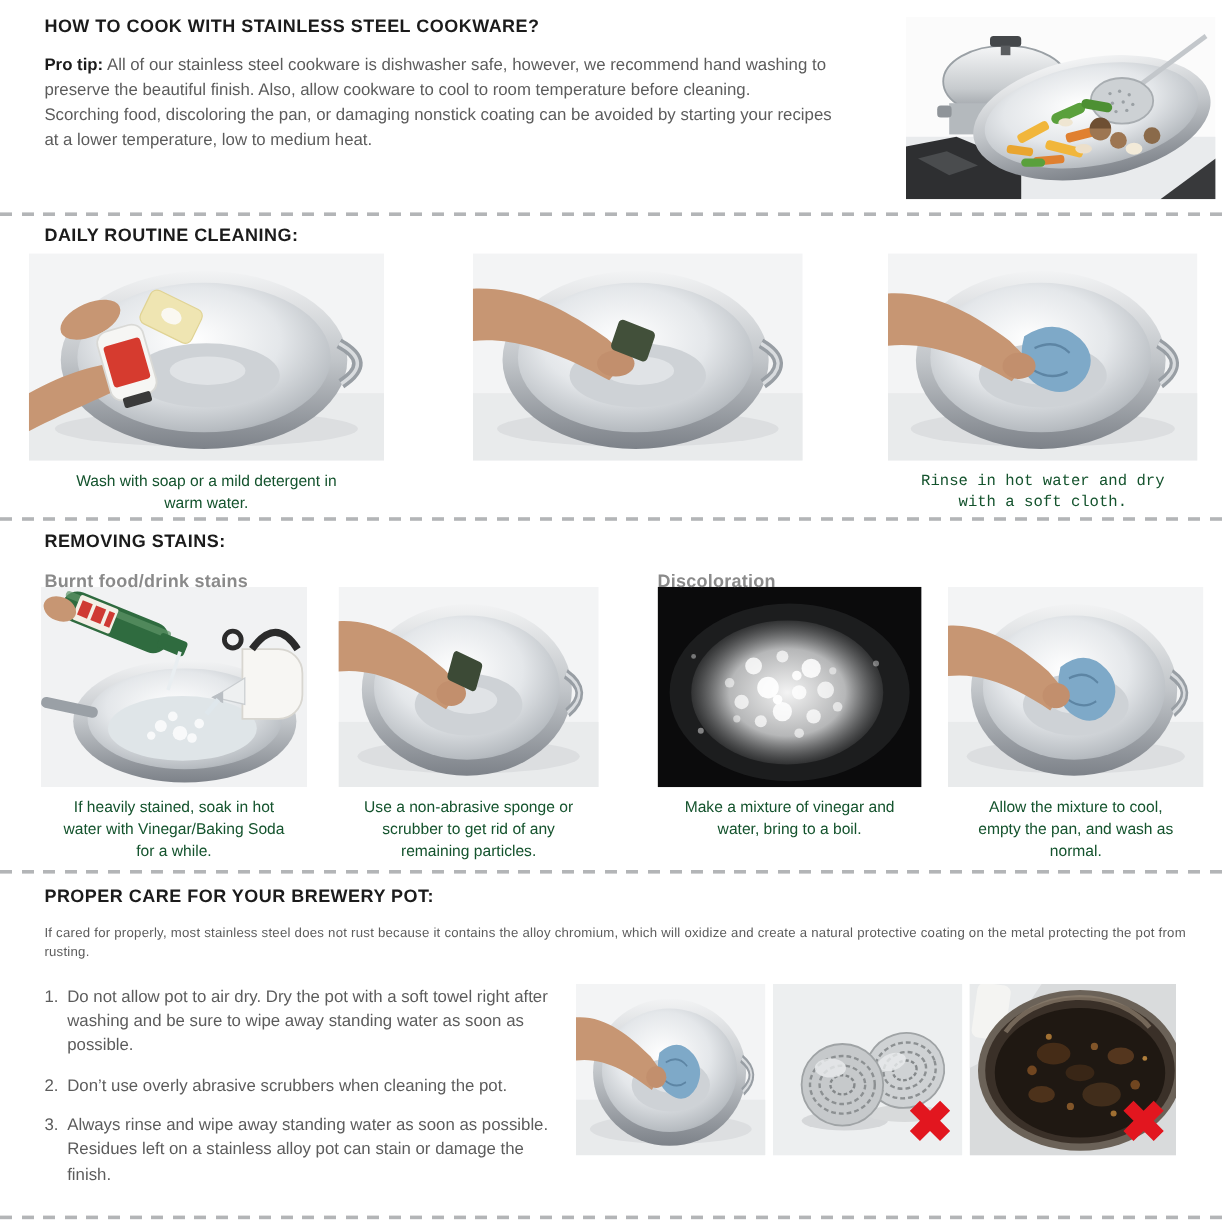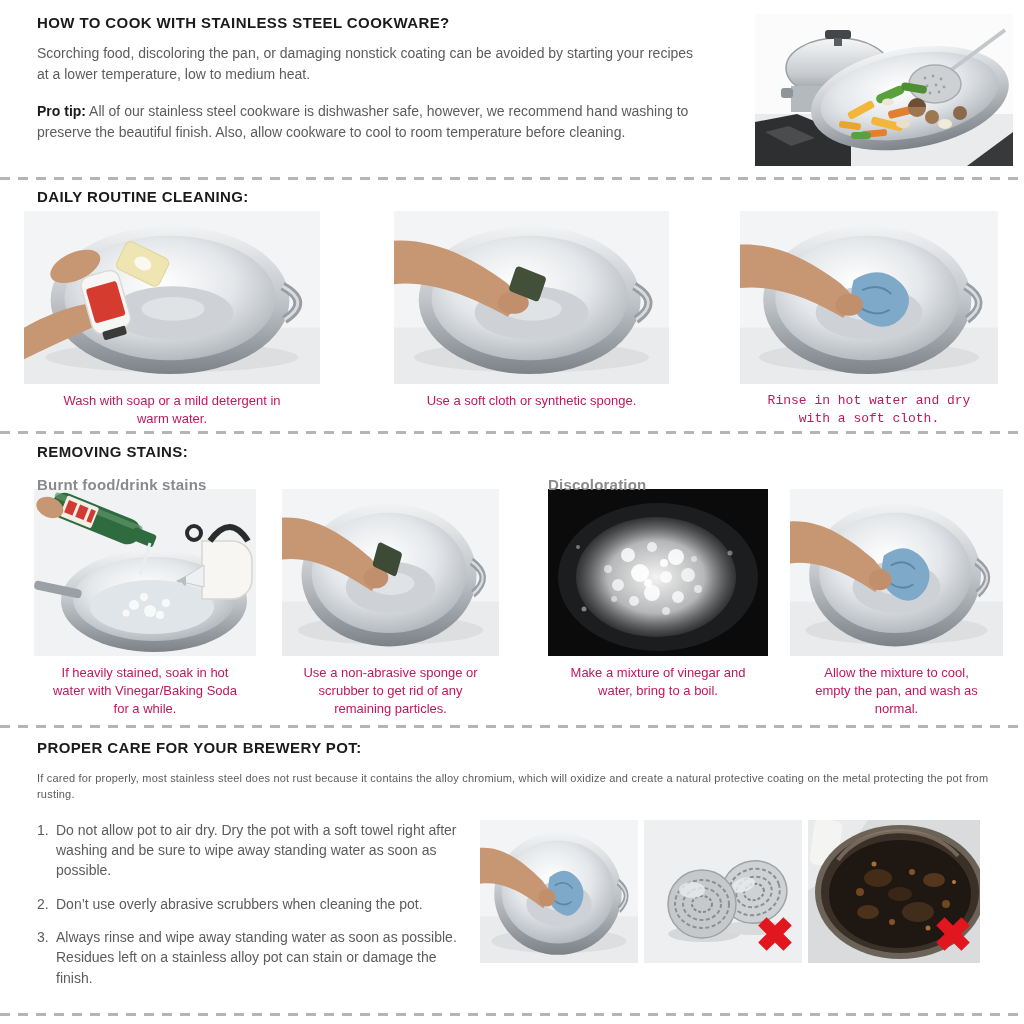--- a/index.html
+++ b/index.html
@@ -3,21 +3,21 @@
 <meta charset="utf-8">
 <style>
   html,body{margin:0;padding:0;background:#fff;}
   .page{position:relative;width:1024px;height:1024px;background:#fff;overflow:hidden;
         font-family:"Liberation Sans",sans-serif;color:#5c5c5c;}
   .sec-heading{font-size:15px;font-weight:bold;color:#1b1b1b;letter-spacing:.4px;margin:0;}
   .body-text{font-size:14px;line-height:1.5;color:#5c5c5c;margin:0;}
   .divider{position:absolute;left:0;width:1024px;height:3px;
            background:repeating-linear-gradient(90deg,#b3b5b7 0 10px,transparent 10px 18px);}
   figure{margin:0;}
-  figcaption{font-size:13px;line-height:1.38;color:#be185d;text-align:center;margin:8px auto 0;}
+  figcaption{font-size:13px;line-height:1.38;color:#14532d;text-align:center;margin:8px auto 0;}
   .ph{display:block;width:100%;height:100%;}
   
   .sec-cook{position:absolute;top:14px;left:37px;width:976px;display:flex;}
   .cook-text{width:668px;}
   .cook-text h2{margin-bottom:12px;}
   .cook-p1{width:660px;margin-bottom:16px;}
   .cook-p2{width:660px;}
   .protip-label{font-weight:bold;color:#1b1b1b;}
   .cook-photo{position:absolute;right:0px;top:0px;width:258px;height:152px;}
   
@@ -105,22 +105,22 @@
       <path d="M6,13 L13,6 L20,13 L27,6 L34,13 L27,20 L34,27 L27,34 L20,27 L13,34 L6,27 L13,20 Z" fill="#e2161f"></path>
     </symbol>
   </defs>
 </svg>
 
 <div class="page">
 
   <section class="sec-cook">
     <div class="cook-text">
       <h2 class="sec-heading">HOW TO COOK WITH STAINLESS STEEL COOKWARE?</h2>
+      <p class="body-text cook-p2"><span class="protip-label">Pro tip:</span><span> All of our stainless steel cookware is dishwasher safe, however, we recommend hand washing to preserve the beautiful finish. Also, allow cookware to cool to room temperature before cleaning.</span></p>
       <p class="body-text cook-p1">Scorching food, discoloring the pan, or damaging nonstick coating can be avoided by starting your recipes at a lower temperature, low to medium heat.</p>
-      <p class="body-text cook-p2"><span class="protip-label">Pro tip:</span><span> All of our stainless steel cookware is dishwasher safe, however, we recommend hand washing to preserve the beautiful finish. Also, allow cookware to cool to room temperature before cleaning.</span></p>
     </div>
     <figure class="cook-photo">
       <svg class="ph" viewBox="0 0 258 152" preserveAspectRatio="none">
         <rect width="258" height="152" fill="#fbfbfb"></rect>
         <rect y="100" width="258" height="52" fill="#e9ebed"></rect>
         <path d="M0,152 L0,108 L42,100 L96,122 L96,152 Z" fill="#2e2f31"></path>
         <path d="M10,118 L34,112 L60,124 L36,132 Z" fill="#4a4c4e"></path>
         <path d="M212,152 L258,118 L258,152 Z" fill="#38393b"></path>
         <ellipse cx="83" cy="54" rx="52" ry="30" fill="url(#gLid)" stroke="#9aa0a5" stroke-width="1.5"></ellipse>
         <rect x="36" y="72" width="94" height="26" fill="#b4b9bd"></rect>
@@ -192,21 +192,20 @@
 
       <figure class="fig-d2">
         <div class="photo" style="height:173px">
           <svg class="ph" viewBox="0 0 300 175" preserveAspectRatio="none">
             <use href="#panTop"></use>
             <path d="M0,30 C45,28 86,48 122,72 L141,88 L124,107 C88,89 45,70 0,74 Z" fill="#c79673"></path>
             <ellipse cx="130" cy="93" rx="17" ry="11" fill="#c28f6d"></ellipse>
             <rect x="128" y="60" width="35" height="27" rx="4" fill="#42503a" transform="rotate(20 145 74)"></rect>
           </svg>
         </div>
-        <figcaption>Use a soft cloth or synthetic sponge.</figcaption>
       </figure>
 
       <figure class="fig-d3">
         <div class="photo" style="height:173px">
           <svg class="ph" viewBox="0 0 300 175" preserveAspectRatio="none">
             <use href="#panTop"></use>
             <path d="M132,70 q30,-17 54,2 q18,15 5,33 q-17,19 -42,8 q-27,-11 -17,-43 Z" fill="#7ea9c8"></path>
             <path d="M142,80 q20,-8 34,4 M140,98 q18,10 34,2" fill="none" stroke="#5d85a4" stroke-width="2"></path>
             <path d="M0,34 C45,32 84,52 118,74 L136,90 L120,108 C86,91 44,74 0,78 Z" fill="#c79673"></path>
             <ellipse cx="127" cy="95" rx="16" ry="11" fill="#c28f6d"></ellipse>

